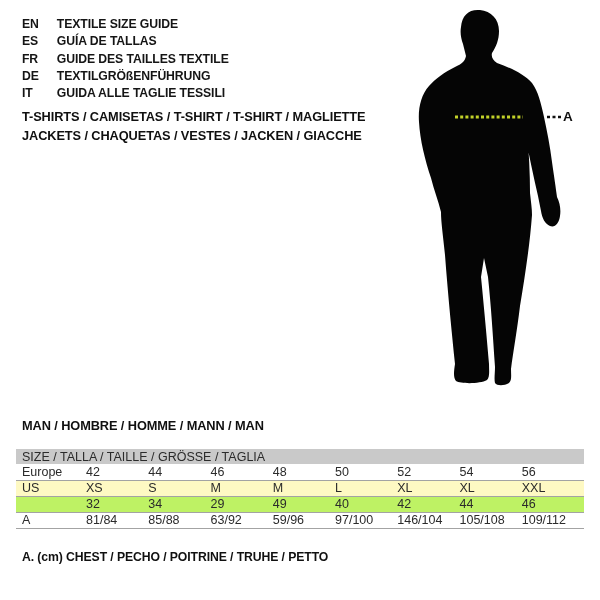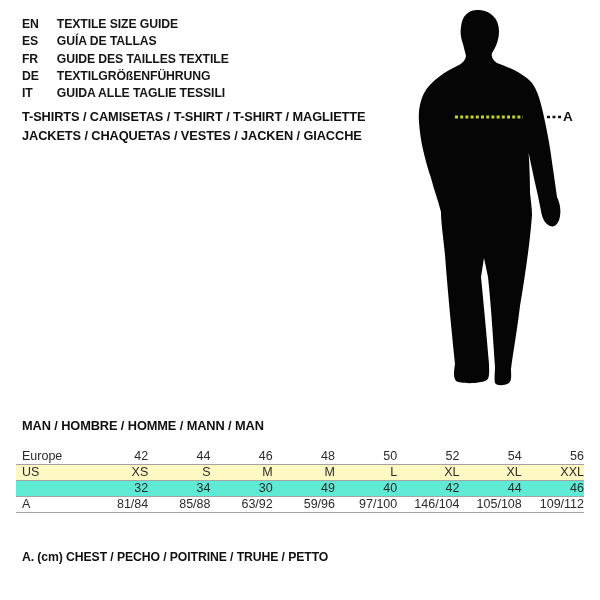--- a/index.html
+++ b/index.html
@@ -30,23 +30,23 @@
   .section-title{position:absolute;left:22px;top:418px;font-size:13.6px;
                  font-weight:700;letter-spacing:-0.1px;color:#101010;white-space:nowrap;}
 
   
   .size-table{position:absolute;left:16px;top:449px;width:568px;font-size:12.5px;color:#2b2b2b;}
   .thead{height:16px;line-height:16px;background:#c9c9c9;padding-left:6px;
          border-bottom:1px solid #fff;box-sizing:border-box;white-space:nowrap;}
   .trow{display:flex;height:16px;line-height:15px;border-bottom:1px solid #a3a3a3;
         box-sizing:border-box;align-items:center;}
   .trow:nth-child(2){background:#fef9c3;}
-  .trow:nth-child(3){background:#5eead4;}
+  .trow:nth-child(3){background:#bef264;}
   .tlabel{width:70px;flex:0 0 70px;padding-left:6px;box-sizing:border-box;}
-  .tcell{flex:1 1 0;text-align:right;}
+  .tcell{flex:1 1 0;text-align:left;}
 
   
   .footnote{position:absolute;left:22px;top:549px;font-size:13px;font-weight:700;
             letter-spacing:-0.1px;color:#101010;white-space:nowrap;}
 </style>
 </head>
 <body>
 
 <div class="page">
 
@@ -119,20 +119,21 @@
       C461,38 460,33 461,27
       C462,15 469,9 480,10 Z"></path>
     <line x1="455" y1="117" x2="523" y2="117" stroke-width="3" stroke-dasharray="3 2.2" stroke="#c3d229"></line>
     <line x1="547" y1="117" x2="561" y2="117" stroke="#111111" stroke-width="2.4" stroke-dasharray="3 2.5"></line>
   </svg>
   <div class="measure-label">A</div>
 
   <div class="section-title condensed">MAN / HOMBRE / HOMME / MANN / MAN</div>
 
   <div class="size-table">
+    <div class="thead">SIZE / TALLA / TAILLE / GRÖSSE / TAGLIA</div>
     <div>
         <div class="trow">
           <div class="tlabel">Europe</div>
           <div class="tcell">42</div>
           <div class="tcell">44</div>
           <div class="tcell">46</div>
           <div class="tcell">48</div>
           <div class="tcell">50</div>
           <div class="tcell">52</div>
           <div class="tcell">54</div>
@@ -146,21 +147,21 @@
           <div class="tcell">M</div>
           <div class="tcell">L</div>
           <div class="tcell">XL</div>
           <div class="tcell">XL</div>
           <div class="tcell">XXL</div>
         </div>
         <div class="trow">
           <div class="tlabel"></div>
           <div class="tcell">32</div>
           <div class="tcell">34</div>
-          <div class="tcell">30</div>
+          <div class="tcell">29</div>
           <div class="tcell">49</div>
           <div class="tcell">40</div>
           <div class="tcell">42</div>
           <div class="tcell">44</div>
           <div class="tcell">46</div>
         </div>
         <div class="trow">
           <div class="tlabel">A</div>
           <div class="tcell">81/84</div>
           <div class="tcell">85/88</div>

